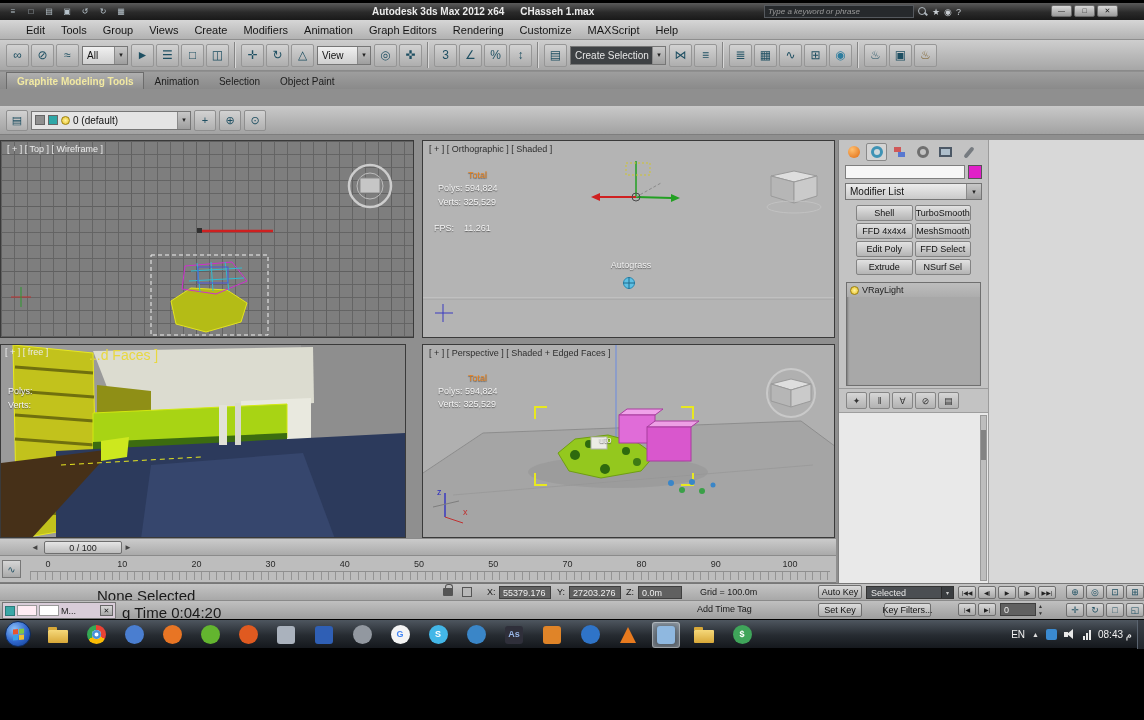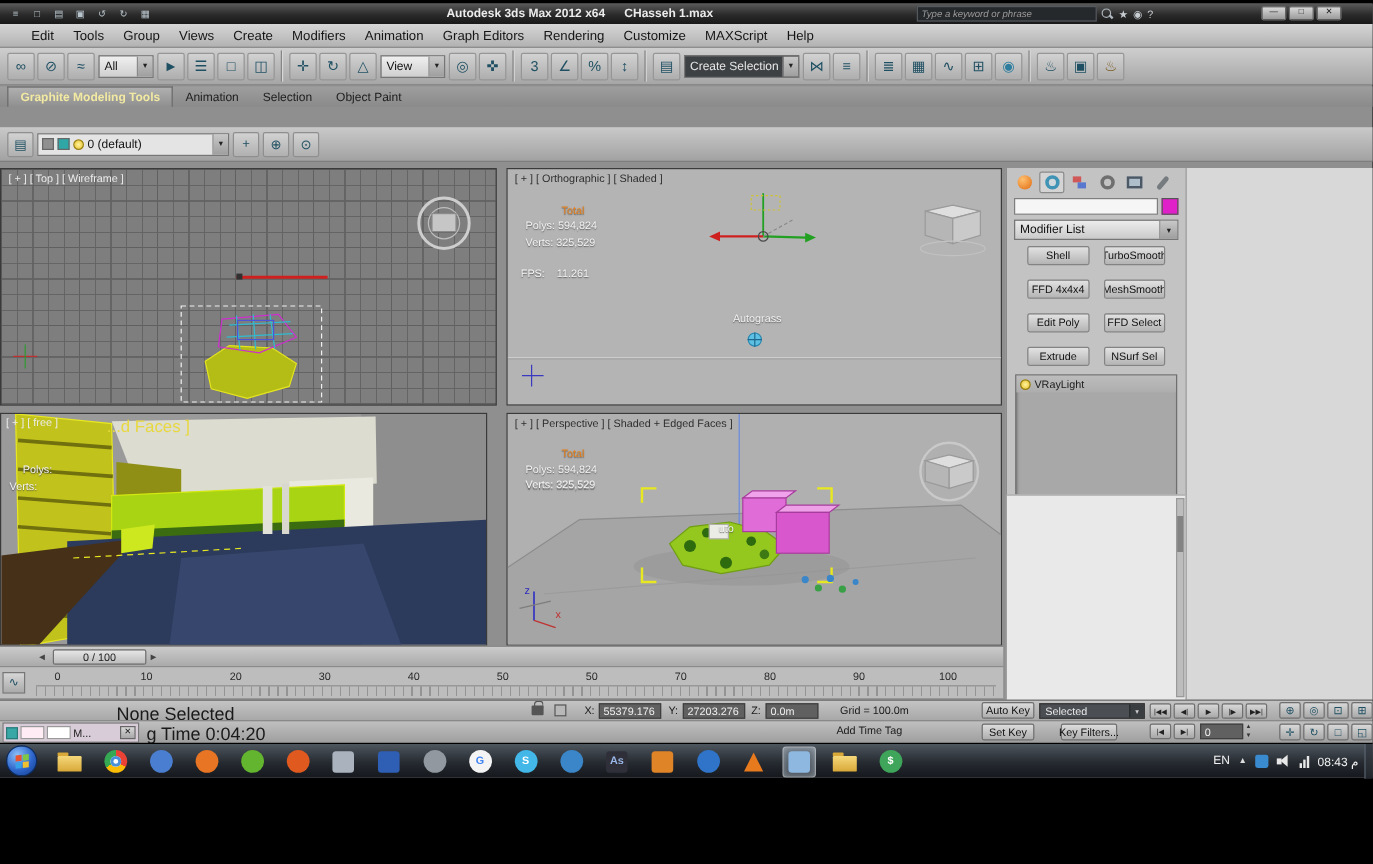--- a/index.html
+++ b/index.html
@@ -110,21 +110,21 @@
 .cpi-motion{width:12px;height:12px;border-radius:50%;border:3px solid #6f6f6f}
 .cpi-disp{width:13px;height:10px;border:2px solid #4c5866;background:#aebecb}
 .cpi-util{width:4px;height:13px;background:#767b80;transform:rotate(40deg);border-radius:2px}
 #cp-name-row{display:flex;align-items:center;gap:3px;padding:2px 6px}
 #cp-name-field{flex:1;height:14px;background:#f6f6f6;border:1px solid #7e7e7e}
 #cp-swatch{width:14px;height:14px;border:1px solid #555;flex:none}
 #cp-list-row{display:flex;padding:2px 6px}
 #cp-mod-list{flex:1;height:17px;background:linear-gradient(#ececec,#cacaca);border:1px solid #757575;
  display:flex;align-items:center;font-size:10px;color:#111;padding-left:4px}
 #cp-mod-list .dd-arr{margin-left:auto;width:15px}
-#mod-grid{display:grid;grid-template-columns:1fr 1fr;gap:12px;padding:3px 17px}
+#mod-grid{display:grid;grid-template-columns:1fr 1fr;gap:2px;padding:3px 17px}
 .mbtn{height:16px;display:flex;align-items:center;justify-content:center;font-size:9px;color:#111;
  background:linear-gradient(#e2e2e2,#b4b4b4);border:1px solid #838383;border-radius:2px;white-space:nowrap;overflow:hidden}
 #stack-box{margin:4px 7px 2px;height:104px;background:#a8a8a8;border:1px solid #6f6f6f;
  box-shadow:inset 1px 1px 2px rgba(0,0,0,.25)}
 .stack-item{height:14px;display:flex;align-items:center;gap:3px;padding-left:3px;font-size:9px;color:#1c1c1c;
  background:linear-gradient(#bdbdbd,#adadad)}
 #cp-tools{display:flex;gap:2px;padding:3px 7px;border-top:1px solid #9a9a9a}
 .sbtn{width:21px;height:17px;background:linear-gradient(#d6d6d6,#b2b2b2);border:1px solid #858585;
  display:flex;align-items:center;justify-content:center;font-size:9px;color:#333;border-radius:2px}
 #cp-params{position:absolute;left:0;bottom:0;width:149px;top:272px;background:#e9e9e9;border-top:1px solid #9e9e9e}
@@ -400,21 +400,21 @@
    <polygon points="55,106 406,88 406,194 55,194" fill="#2c3a5c"></polygon>
    <polygon points="150,120 302,108 334,194 140,194" fill="#36466d"></polygon>
    <polygon points="0,118 112,104 30,194 0,194" fill="#463018"></polygon>
    <rect x="218" y="60" width="8" height="40" fill="#e2e2d8"></rect>
    <rect x="234" y="58" width="6" height="42" fill="#d8d8ce"></rect>
    <polygon points="100,96 128,92 126,112 100,116" fill="#cde81e"></polygon>
    <path d="M60,120 L200,112" stroke="#e8e820" stroke-dasharray="5 4"></path>
   </svg>
   <span class="vp-label light" style="left:4px;top:2px">[ + ] [ free ]</span>
   <span class="lbl-yellow" style="top:2px">...d Faces ]</span>
-  <span class="stat" style="left:18px;top:41px">Polys:</span>
+  <span class="stat" style="left:7px;top:41px">Polys:</span>
   <span class="stat" style="left:7px;top:55px">Verts:</span>
  </div>
 
  <div id="vp-bm" class="vp">
   <svg class="scene" width="413" height="194">
    <polygon points="0,128 60,88 378,76 413,102 413,194 0,194" fill="#a5a5a5"></polygon>
    <path d="M60,88 L378,76 M0,128 L60,88 M378,76 L413,102" stroke="#8d8d8d" fill="none"></path>
    <path d="M30,150 L390,120" stroke="#9b9b9b"></path>
    <ellipse cx="195" cy="127" rx="90" ry="16" fill="#939393" opacity="0.5"></ellipse>
    <line x1="193" y1="0" x2="193" y2="112" stroke="#6a8ae0"></line>

